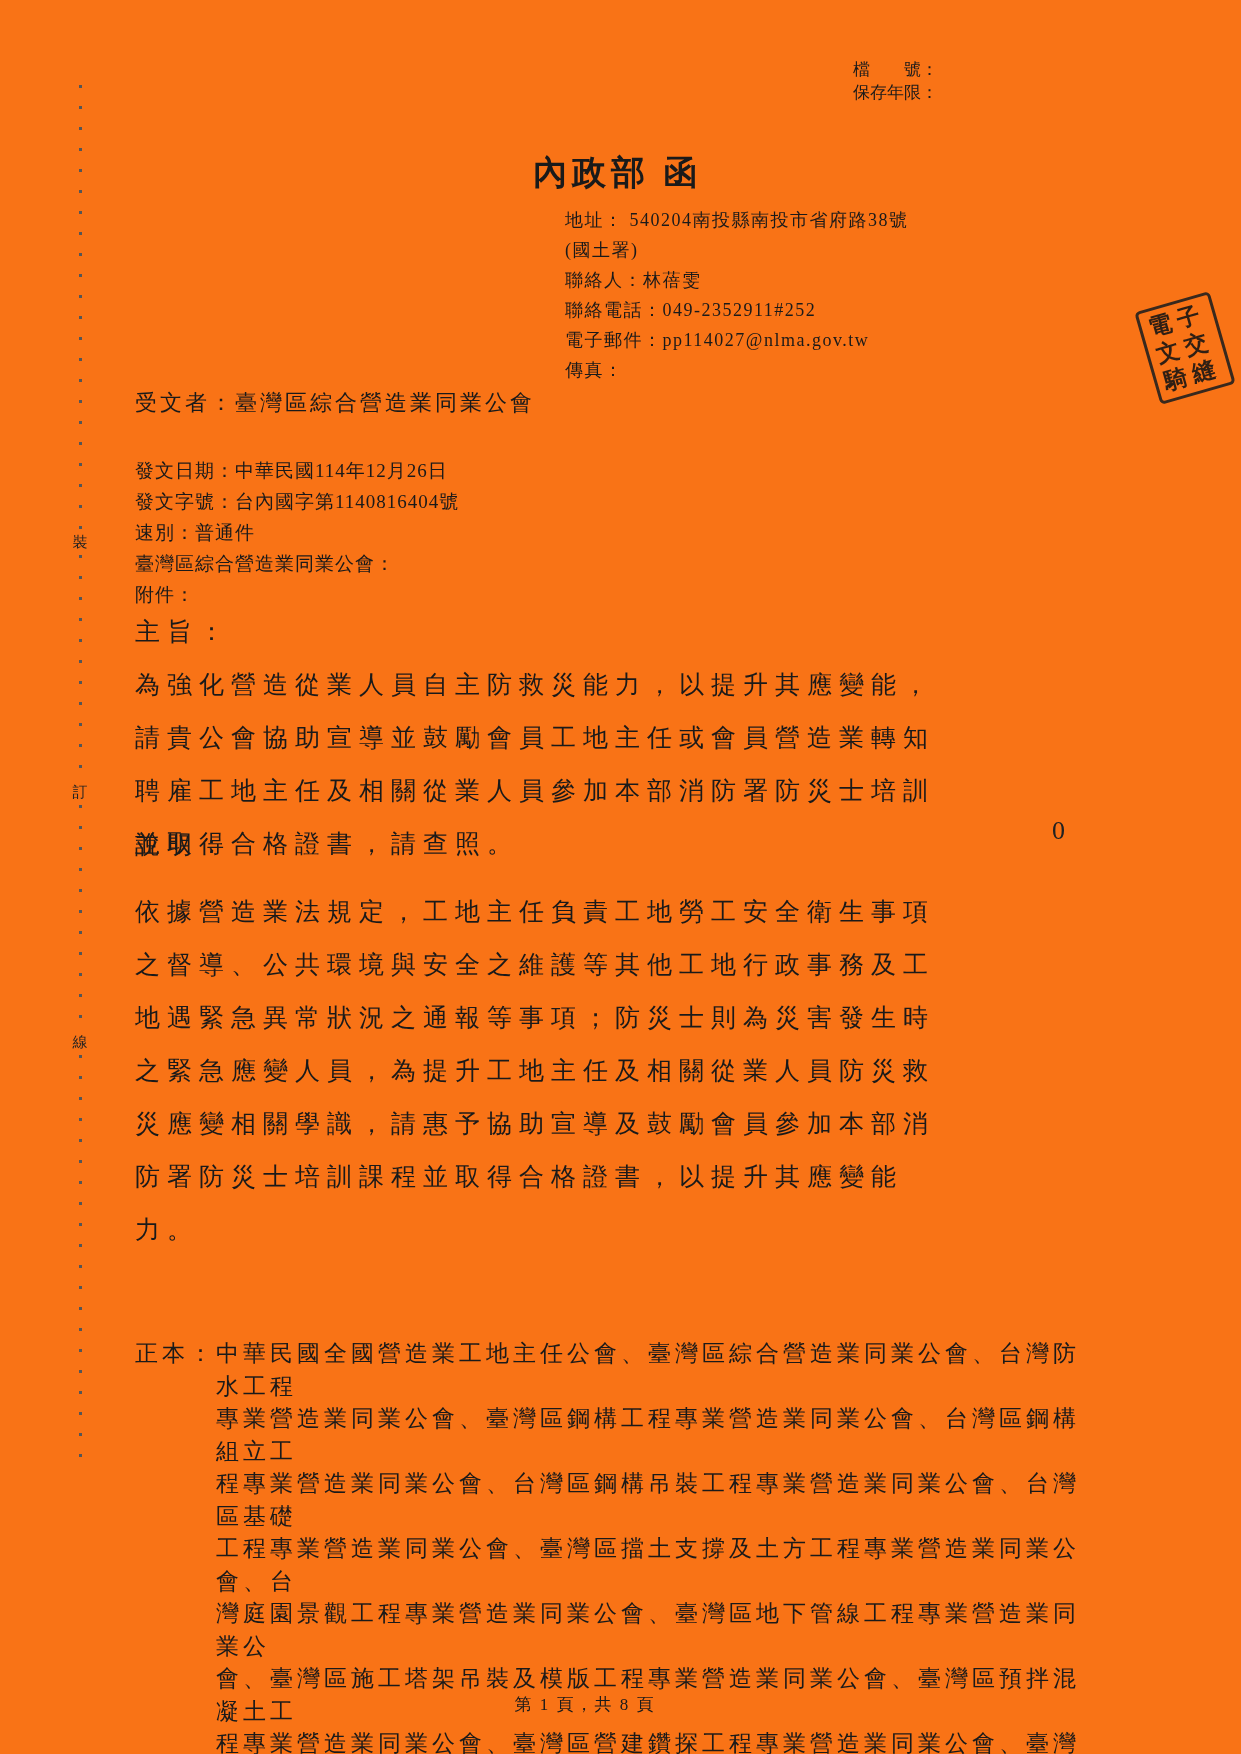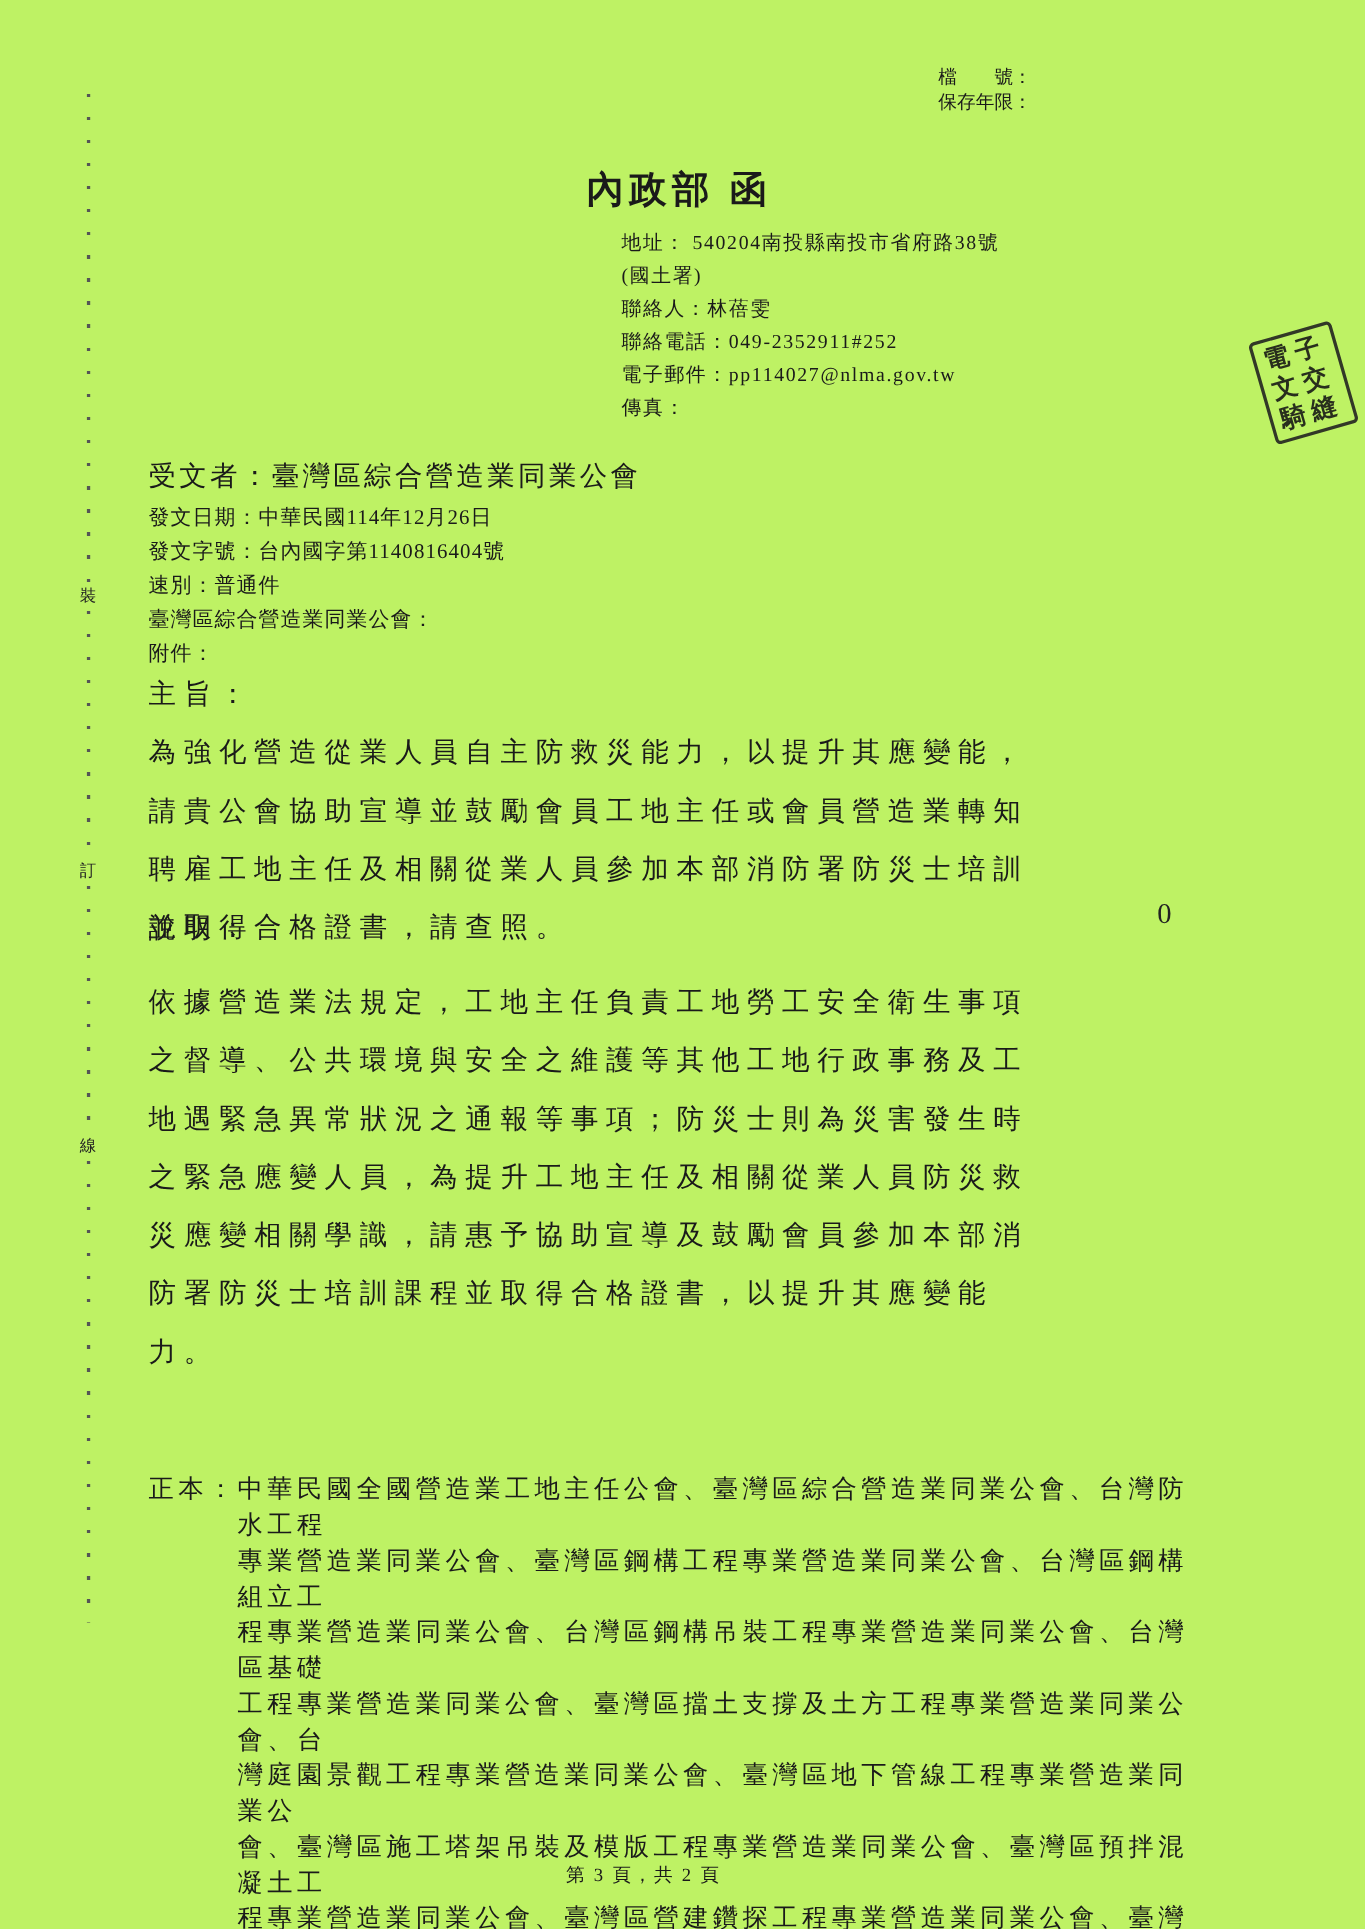--- a/index.html
+++ b/index.html
@@ -1,32 +1,32 @@
 <!DOCTYPE html>
 <html><head>
 <meta charset="utf-8">
 <style>
   html,body{margin:0;padding:0;background:#e8e8e8;}
   .page{
     position:relative;
     width:1241px;height:1754px;
     margin:0 auto;
-    background:#bef264;
+    background:#f97316;
     overflow:hidden;
     font-family:"Liberation Serif","DejaVu Serif",serif;
     color:#1a1a1a;
   }
   
   .file-info{position:absolute;left:853px;top:58px;font-size:17px;line-height:23px;}
   
   .doc-title{position:absolute;left:533px;top:150px;font-size:34px;letter-spacing:5px;font-weight:bold;}
   
   .sender{position:absolute;left:565px;top:205px;font-size:18px;line-height:30px;letter-spacing:1.5px;font-family:Liberation Serif, serif;}
   
-  .recipient{position:absolute;left:135px;top:388px;font-size:25px;letter-spacing:3px;margin-top:28px;}
+  .recipient{position:absolute;left:135px;top:388px;font-size:22px;letter-spacing:3px;}
   
   .meta{position:absolute;left:135px;top:455px;font-size:19px;line-height:31px;letter-spacing:1px;}
   
   .para{position:absolute;display:flex;align-items:flex-start;}
   .para-label{flex-shrink:0;}
   .para-body{white-space:pre-line;}
   .big{font-size:25px;line-height:53px;letter-spacing:7px;flex-direction:column;}
   .subject{left:135px;top:605px;width:980px;}
   .explanation{left:135px;top:818px;width:980px;gap:14px;}
   .copies{left:135px;top:1338px;width:960px;font-size:23px;line-height:32.5px;letter-spacing:4px;}
@@ -107,21 +107,21 @@
     <div class="para-body">中華民國全國營造業工地主任公會、臺灣區綜合營造業同業公會、台灣防水工程
 專業營造業同業公會、臺灣區鋼構工程專業營造業同業公會、台灣區鋼構組立工
 程專業營造業同業公會、台灣區鋼構吊裝工程專業營造業同業公會、台灣區基礎
 工程專業營造業同業公會、臺灣區擋土支撐及土方工程專業營造業同業公會、台
 灣庭園景觀工程專業營造業同業公會、臺灣區地下管線工程專業營造業同業公
 會、臺灣區施工塔架吊裝及模版工程專業營造業同業公會、臺灣區預拌混凝土工
 程專業營造業同業公會、臺灣區營建鑽探工程專業營造業同業公會、臺灣區帷幕
 牆工程專業營造業同業公會、臺灣區環境保護工程專業營造業同業公會</div>
   </div>
 
-  <div class="footer">第 3 頁，共 2 頁</div>
+  <div class="footer">第 1 頁，共 8 頁</div>
 
   <div class="binding">
     <div class="dotseg seg1"></div>
     <div class="bind-char">裝</div>
     <div class="dotseg seg2"></div>
     <div class="bind-char">訂</div>
     <div class="dotseg seg3"></div>
     <div class="bind-char">線</div>
     <div class="dotseg seg4"></div>
   </div>

